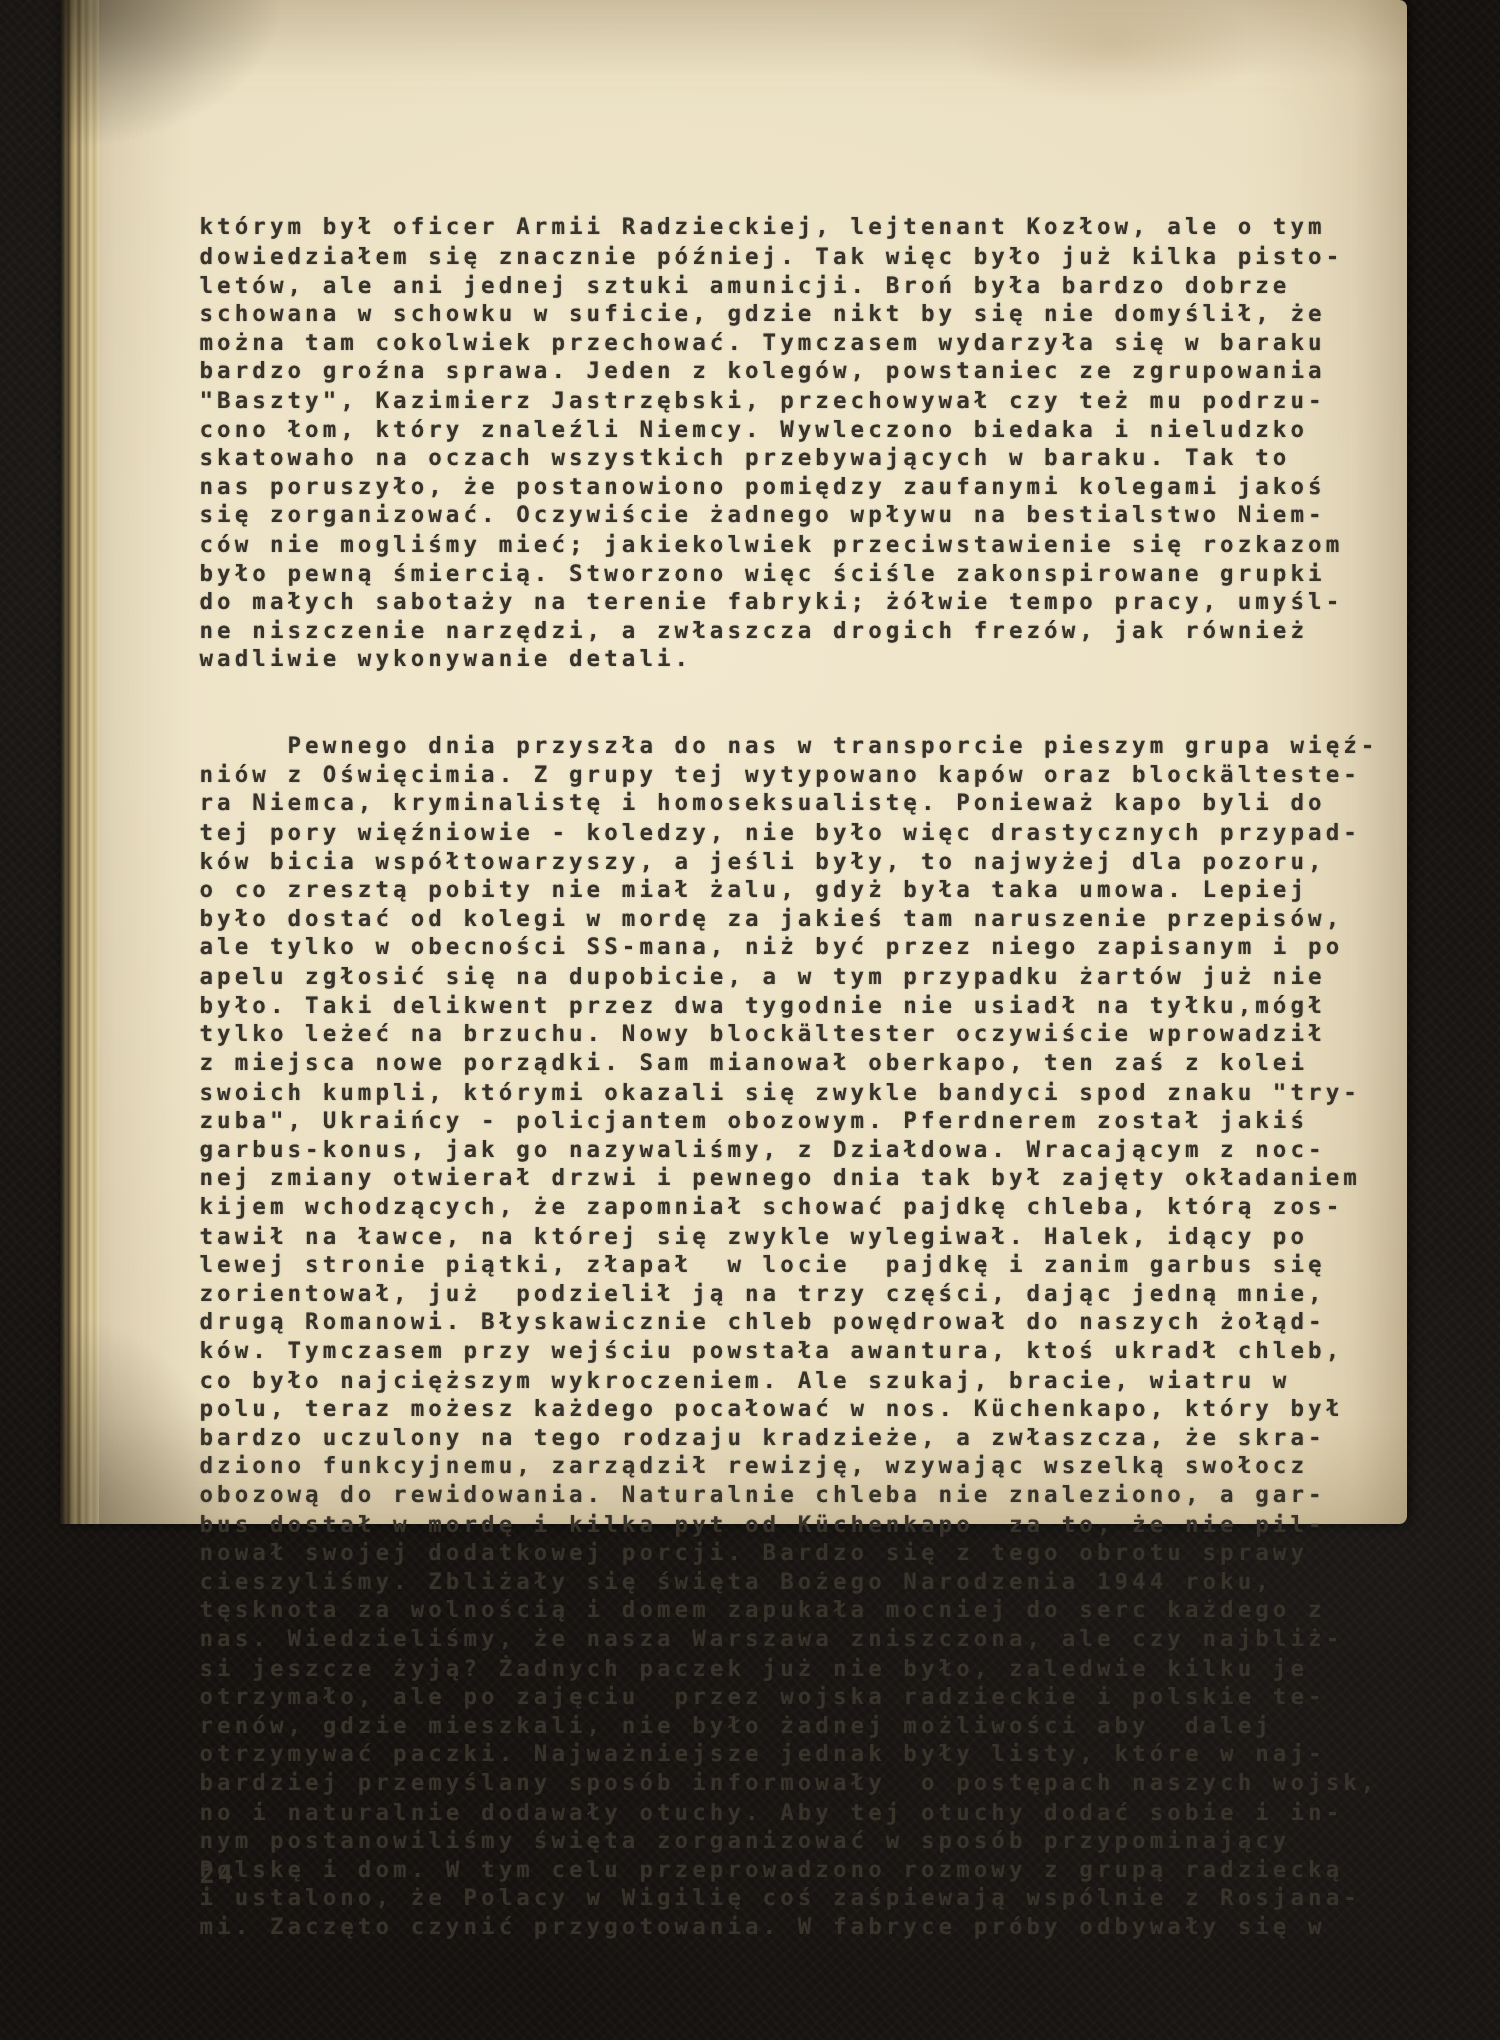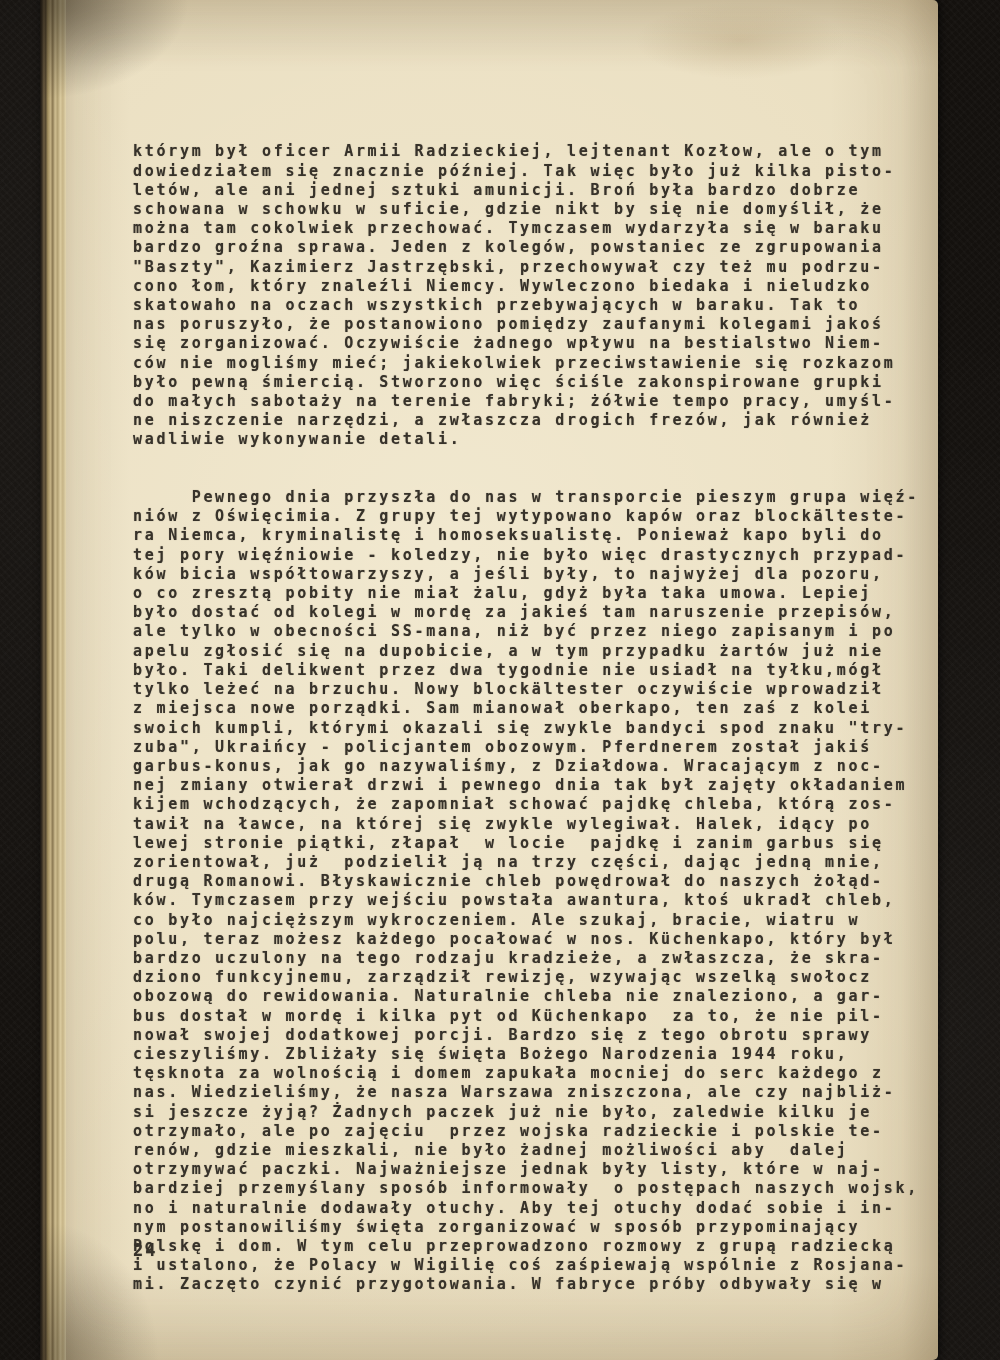--- a/index.html
+++ b/index.html
@@ -22,21 +22,21 @@
       radial-gradient(ellipse at 90% 75%, rgba(255,255,255,0.03), transparent 50%),
       repeating-linear-gradient(47deg, rgba(255,255,255,0.016) 0 2px, transparent 2px 5px),
       repeating-linear-gradient(-43deg, rgba(255,255,255,0.013) 0 2px, transparent 2px 6px),
       #14110e;
   }
   .page {
     position: absolute;
     left: 40px;
     top: 0;
     width: 898px;
-    height: 1360px;
+    height: 1016px;
     border-radius: 0 5px 5px 0;
     background:
       radial-gradient(ellipse 150px 55px at 78% 3%, rgba(150,122,78,0.22), transparent 70%),
       radial-gradient(ellipse 120% 90% at 45% 42%, rgba(255,251,236,0.38), transparent 72%),
       linear-gradient(90deg, rgba(118,94,54,0.30) 0%, rgba(118,94,54,0.10) 4%, transparent 10%, transparent 88%, rgba(128,100,58,0.10) 96%, rgba(92,70,40,0.24) 100%),
       linear-gradient(180deg, rgba(108,84,48,0.20) 0%, transparent 5%, transparent 93%, rgba(108,84,48,0.16) 100%),
       #e9ddbe;
     box-shadow:
       inset 0 0 70px rgba(125,100,55,0.22),
       2px 0 8px rgba(0,0,0,0.6);

